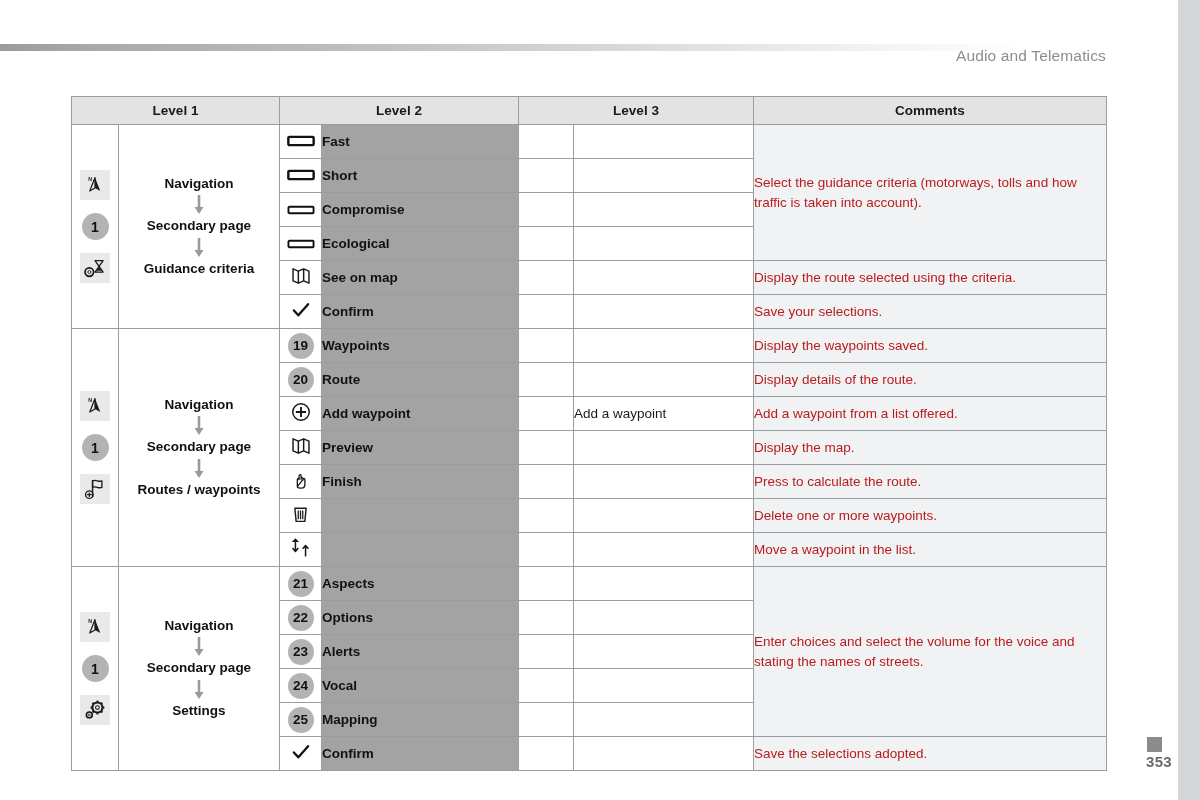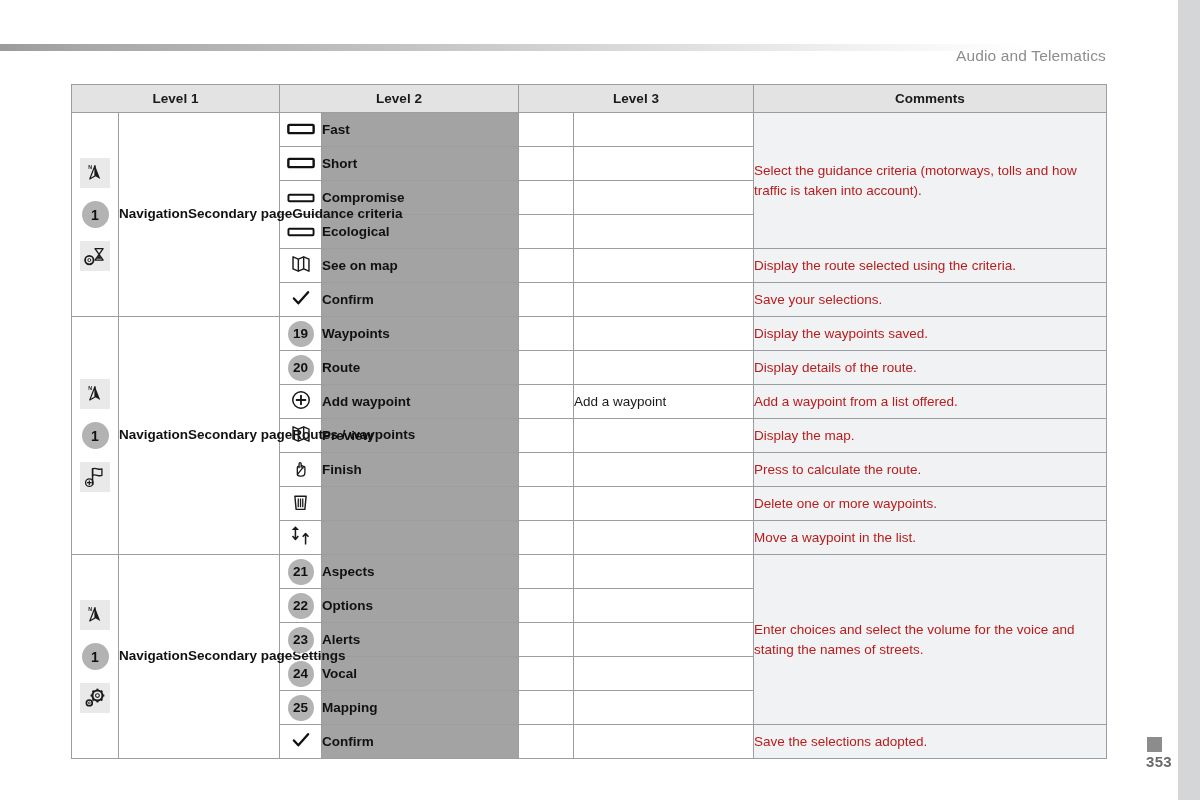--- a/index.html
+++ b/index.html
@@ -49,21 +49,21 @@
     right: 28px; bottom: 30px;
     font-size: 15px;
     font-weight: bold;
     color: #6a6a6a;
     letter-spacing: .3px;
   }
 
   
   table.manual {
     position: absolute;
-    left: 71px; top: 84px;
+    left: 71px; top: 96px;
     width: 1035px;
     border-collapse: collapse;
     table-layout: fixed;
     border-radius: 24px;
   }
   table.manual td, table.manual th {
     border: 1px solid #9a9da1;
     padding: 0;
     vertical-align: middle;
   }
@@ -117,21 +117,21 @@
   td.comment-cell {
     background: #f1f2f4;
     font-size: 13.5px;
     color: #b91c1c;
     padding: 6px 10px 6px 9px;
     line-height: 1.42;
   }
   tr.row { height: 34px; }
 
   
-  .flow { display: flex; flex-direction: row; align-items: center; gap: 0; }
+  .flow { display: flex; flex-direction: column; align-items: center; gap: 0; }
   .flow-label {
     font-size: 13.5px;
     font-weight: bold;
     color: #111;
     white-space: nowrap;
     line-height: 1.2;
   }
   .flow-arrow { display:block; margin: 2px 0; }
 
   

